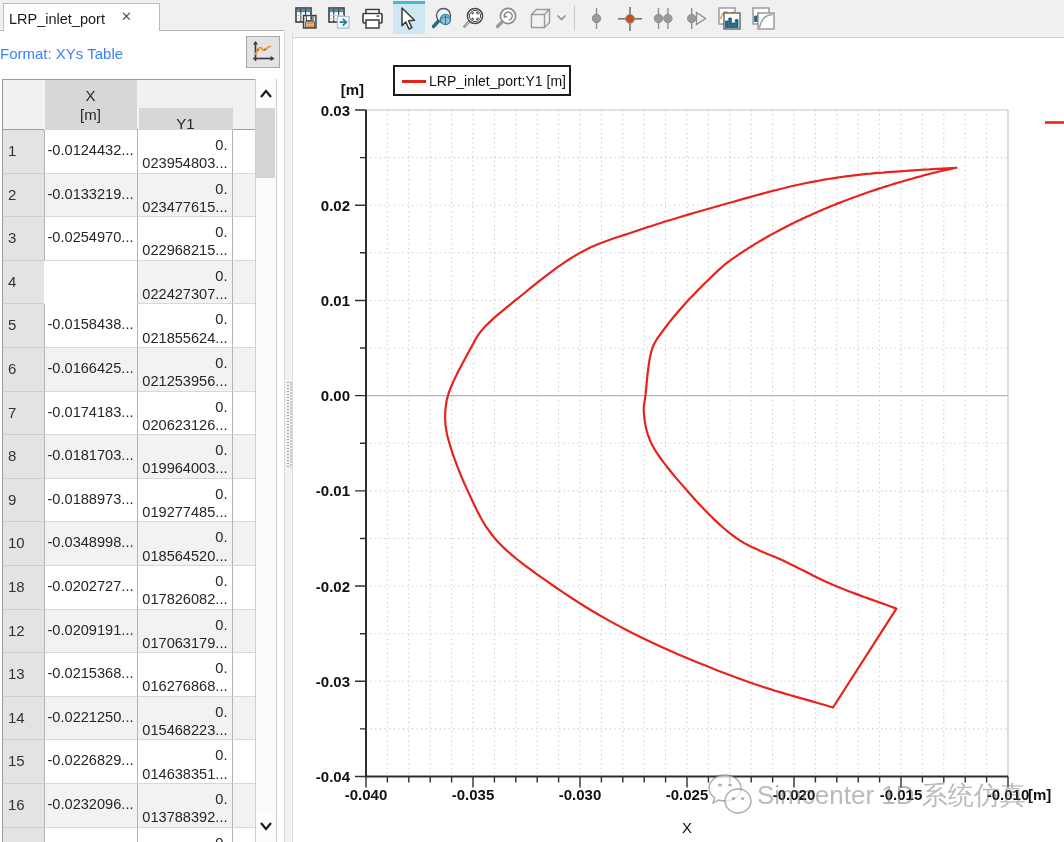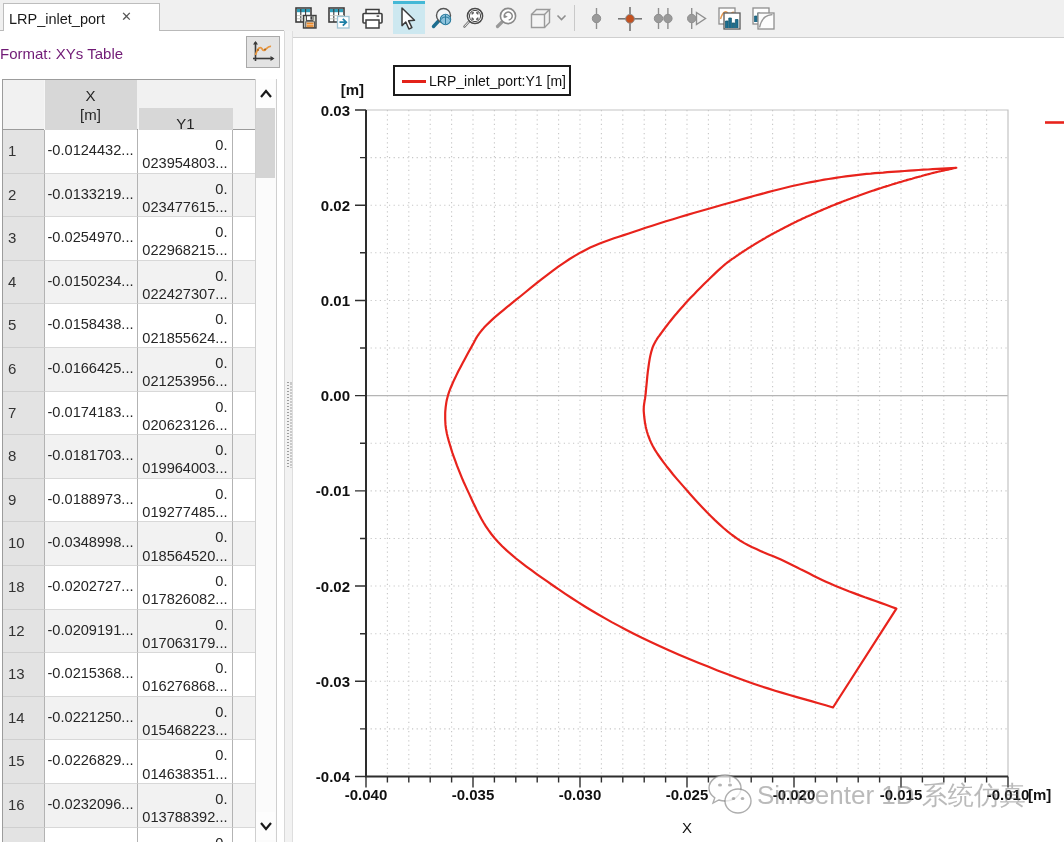--- a/index.html
+++ b/index.html
@@ -12,21 +12,21 @@
 #topbar { left:0; top:0; width:1064px; height:38px; background:#f0f0f0; }
 #tabline { left:0; top:30px; width:284px; height:1px; background:#b9b9b9; }
 #tab { left:3px; top:3px; width:157px; height:35px; background:#fff;
   border-left:1px solid #bdbdbd; border-top:1px solid #bdbdbd; border-right:1px solid #bdbdbd; }
 #tab .lbl { position:absolute; left:5px; top:7px; font-size:14.5px; color:#1a1a1a; }
 #tab .x { position:absolute; left:117px; top:5px; font-size:13px; color:#555; }
 #panetop { left:284px; top:37px; width:780px; height:1px; background:#cfcfcf; }
 
 
 #leftpanel { left:0; top:31px; width:284px; height:811px; background:#fff; }
-#fmt { left:0px; top:14px; font-size:15px; color:#701a75; }
+#fmt { left:0px; top:14px; font-size:15px; color:#3b82f6; }
 #chartbtn { left:246px; top:5px; width:34px; height:32px; background:#e3e3e3; border:1px solid #a9a9a9; }
 
 
 #tbl { left:2px; top:48px; width:276px; height:763px; font-size:14.6px; color:#262626; }
 #thead { position:absolute; left:0; top:0; width:254px; height:51px;
   border-top:1px solid #9c9c9c; border-left:1px solid #9c9c9c; border-bottom:1px solid #9c9c9c; background:#f1f1f1; }
 .hc { position:absolute; top:0; height:50px; background:#d7d7d7; border-left:1px solid #f6f6f6; text-align:center; }
 .hc .t { margin-top:6px; line-height:19px; font-size:15px; }
 #tbody { position:absolute; left:0; top:51px; width:254px; height:712px; border-left:1px solid #9c9c9c; overflow:hidden; }
 .trow { position:relative; width:254px; height:43.6px; }
@@ -213,21 +213,20 @@
             <div class="cex"></div>
           </div>
 <div class="trow odd">
             <div class="cnum">3</div>
             <div class="cx">-0.0254970...</div>
             <div class="cy">0.<br>022968215...</div>
             <div class="cex"></div>
           </div>
 <div class="trow even">
             <div class="cnum">4</div>
-            <div class="cx">-0.0150234...</div>
             <div class="cy">0.<br>022427307...</div>
             <div class="cex"></div>
           </div>
 <div class="trow odd">
             <div class="cnum">5</div>
             <div class="cx">-0.0158438...</div>
             <div class="cy">0.<br>021855624...</div>
             <div class="cex"></div>
           </div>
 <div class="trow even">

